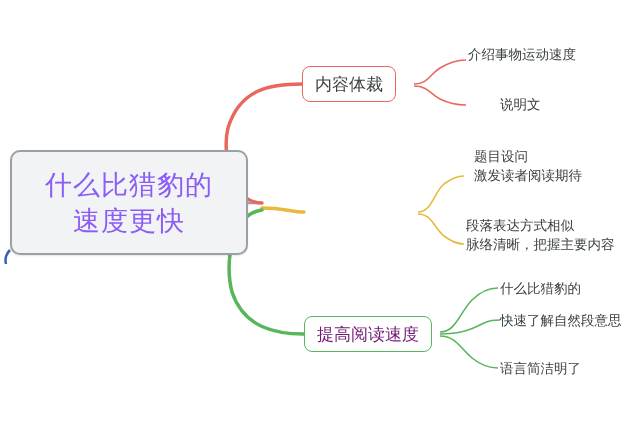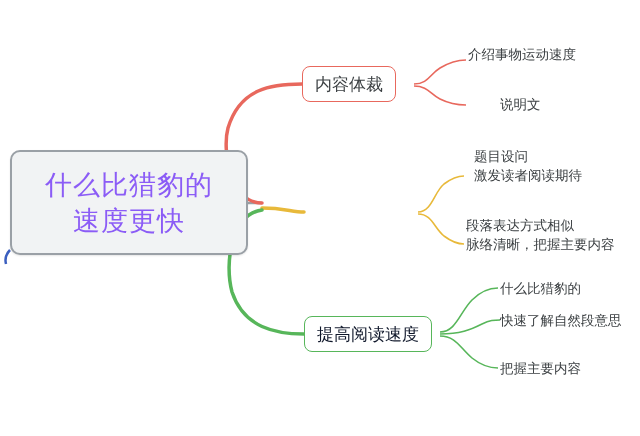--- a/index.html
+++ b/index.html
@@ -55,21 +55,21 @@
     border-style: solid;
     border-radius: 8px;
     background: #ffffff;
     font-size: 17px;
     line-height: 22px;
     padding: 6px 12px;
     white-space: nowrap;
   }
   .branch.red    { border-color: #e8685d; color: #3c4043; }
   .branch.yellow { border-color: #e8b93a; color: #3c4043; }
-  .branch.green  { border-color: #57b65a; color: #0f172a; }
+  .branch.green  { border-color: #57b65a; color: #701a75; }
 
   
   .leaf {
     color: #3c4043;
     font-size: 13.5px;
     line-height: 19px;
     white-space: pre-line;
     background: transparent;
     text-align: left;
     justify-content: flex-start;
@@ -130,16 +130,16 @@
   <div class="node branch green" style="left:304px; top:316px;">
     <span>提高阅读速度</span>
   </div>
   <div class="node leaf" style="left:500px; top:277px; width:138px; height:22px;">
     <span>什么比猎豹的</span>
   </div>
   <div class="node leaf" style="left:500px; top:309px; width:138px; height:22px;">
     <span>快速了解自然段意思</span>
   </div>
   <div class="node leaf" style="left:500px; top:357px; width:138px; height:22px;">
-    <span>把握主要内容</span>
+    <span>语言简洁明了</span>
   </div>
 
 </div>
 
 </body></html>

